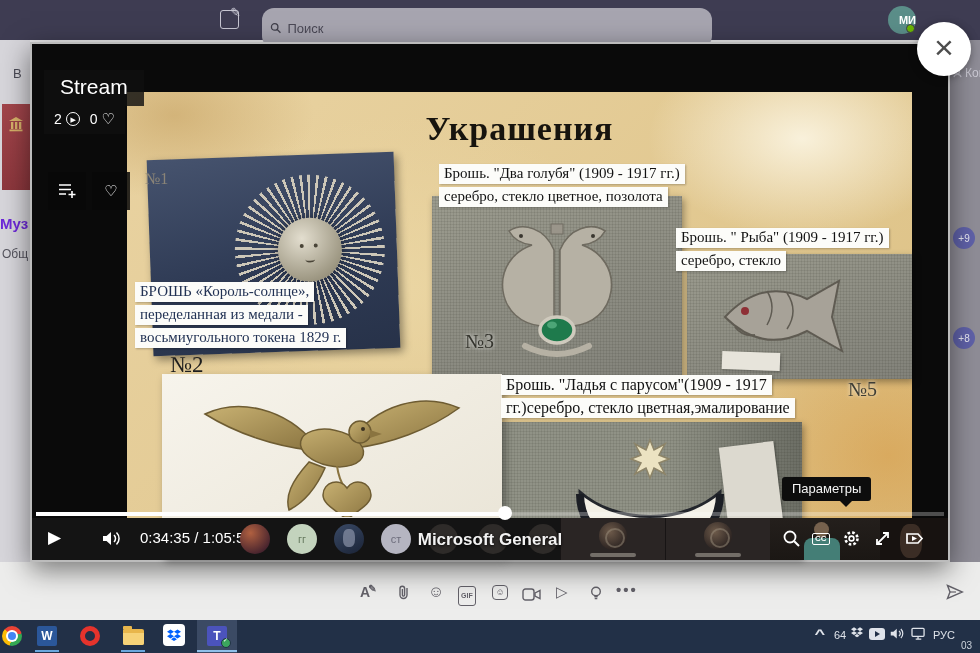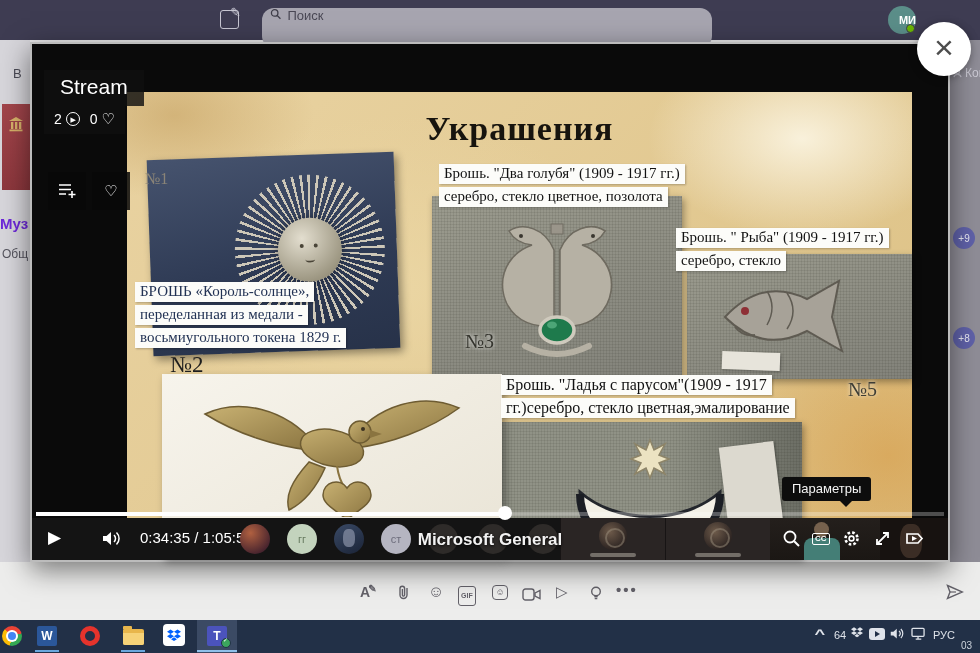--- a/index.html
+++ b/index.html
@@ -4,21 +4,21 @@
 <style>
   *{margin:0;padding:0;box-sizing:border-box}
   html,body{width:980px;height:653px}
   body{position:relative;overflow:hidden;background:#e9e8ea;font-family:"Liberation Sans",sans-serif}
   svg{display:block}
 
   
   #topbar{position:absolute;left:0;top:0;width:980px;height:40px;background:#3e3c52;z-index:2}
   #compose-btn{position:absolute;left:220px;top:10px;width:19px;height:19px;border:1.6px solid #c7c6d2;border-radius:3px}
   #compose-btn::after{content:"✎";position:absolute;right:-3px;top:-6px;font-size:13px;color:#c7c6d2}
-  #searchbox{position:absolute;left:262px;top:8px;width:450px;height:40px;background:#a7a5b0;border-radius:12px;display:flex;align-items:flex-start;padding:0 8px;gap:6px}
+  #searchbox{position:absolute;left:262px;top:8px;width:450px;height:40px;background:#a7a5b0;border-radius:12px;display:flex;align-items:center;padding:0 8px;gap:6px}
   #searchbox input{border:none;outline:none;background:transparent;font-size:13px;color:#34323e;width:100%;font-family:"Liberation Sans",sans-serif}
   #searchbox input::placeholder{color:#4a4855}
   #user-avatar{position:absolute;left:888px;top:6px;width:28px;height:28px;border-radius:50%;background:#5b8e89;color:#fff;font-size:11px;font-weight:bold;display:flex;align-items:center;justify-content:flex-end}
   #user-status{position:absolute;left:906px;top:24px;width:9px;height:9px;border-radius:50%;background:#6bb700;border:1.5px solid #3e3c52}
 
   
   #rail-left{position:absolute;left:0;top:40px;width:30px;height:522px;background:#d7d6db;z-index:1}
   #back-letter{position:absolute;left:13px;top:66px;font-size:13px;color:#4a4a55;z-index:1}
   #team-logo{position:absolute;left:2px;top:104px;width:28px;height:86px;background:linear-gradient(180deg,#a2454b,#8d373d);z-index:1;display:flex;align-items:flex-start;justify-content:center;padding-top:12px}
   #team-name{position:absolute;left:0;top:215px;font-size:15px;font-weight:bold;color:#6d28d9;z-index:1}

